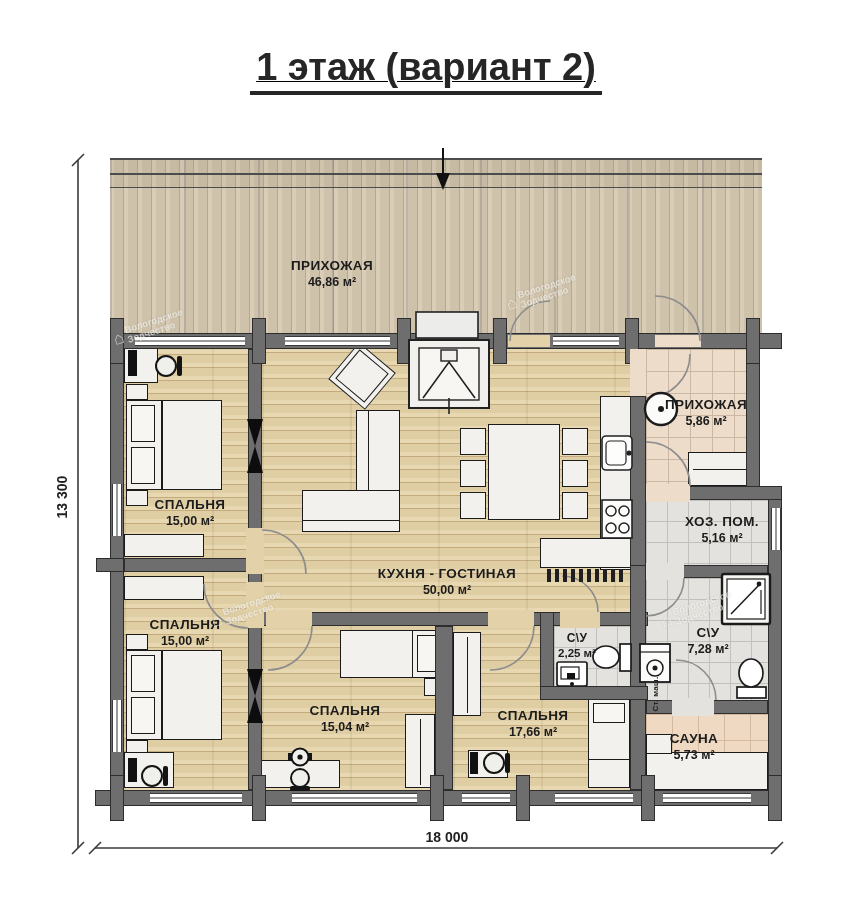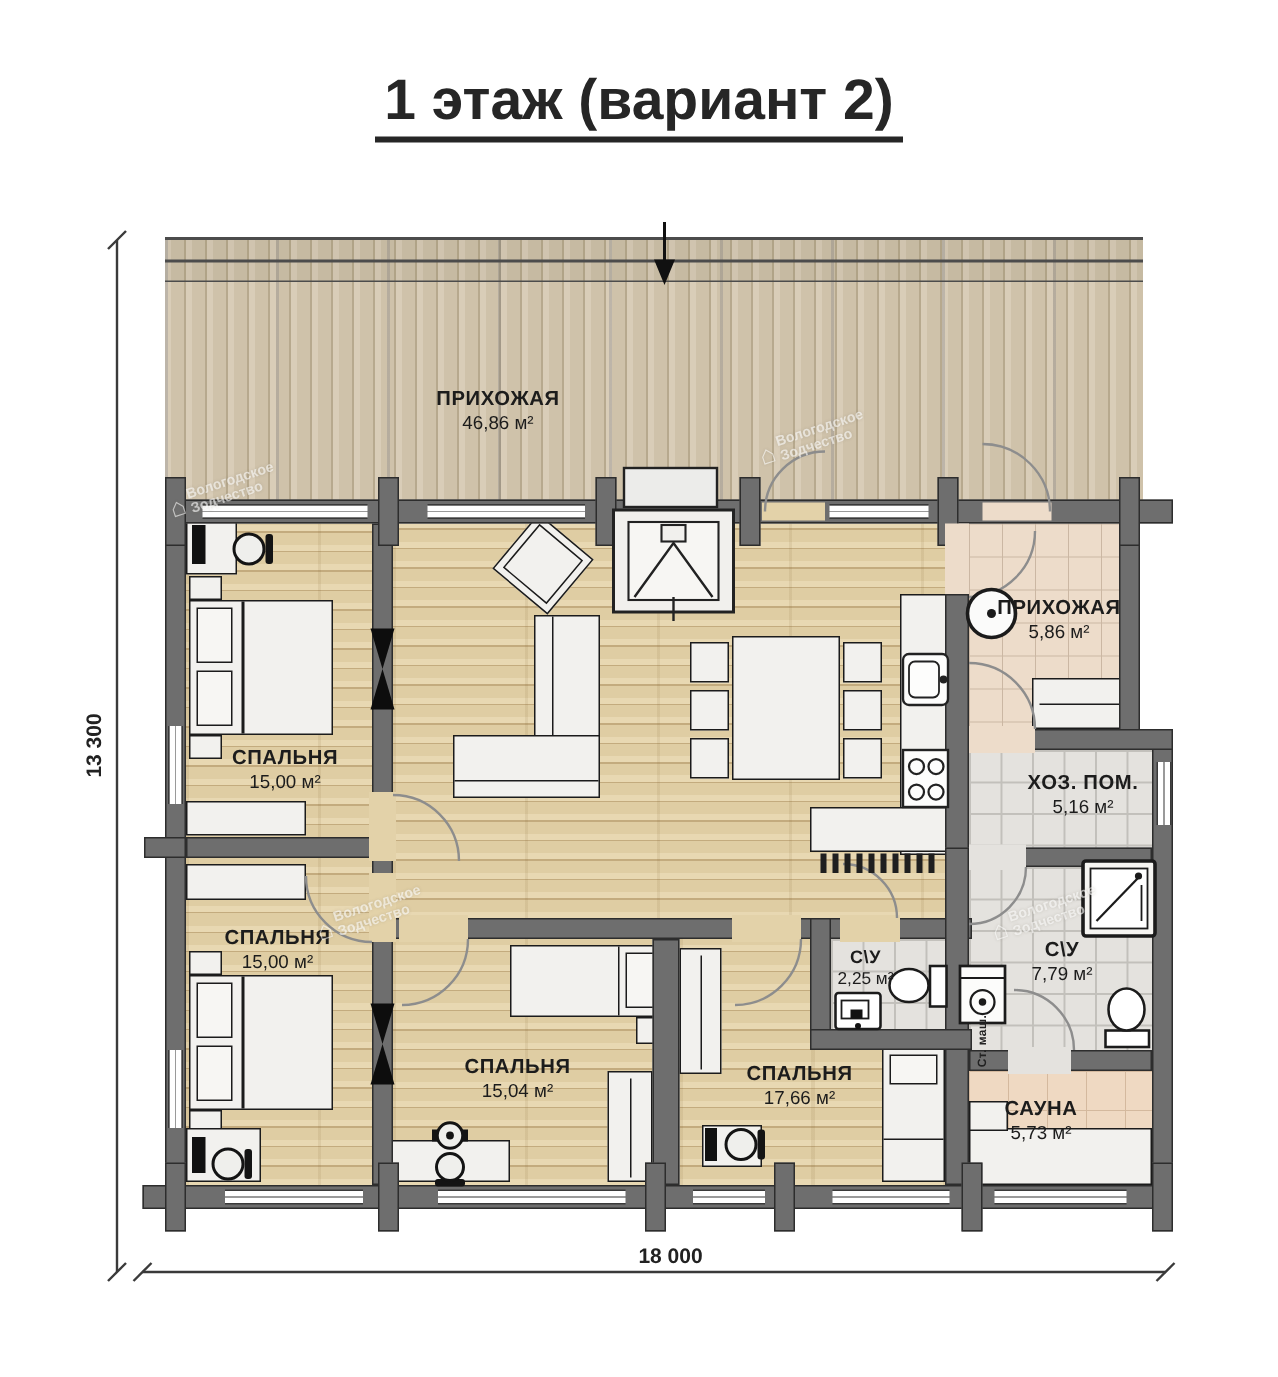--- a/index.html
+++ b/index.html
@@ -36,22 +36,22 @@
   .gappink{background:#eddcca;}
   .gapgray{background:#e4e2de;}
   
   .furn{background:#f2f1ee;border:1.6px solid #1b1b1b;}
   .inner{background:#f7f6f3;border:1.2px solid #1b1b1b;}
   .seatline{background:#1b1b1b;}
   
   .rl{position:absolute;transform:translateX(-50%);text-align:center;color:#1c1c1c;
       white-space:nowrap;line-height:1.25;z-index:40;}
   .rname{font-size:13.5px;font-weight:bold;letter-spacing:.4px;}
-  .rarea{font-size:12.5px;font-weight:normal;}
-  .title{position:absolute;left:0;top:46px;width:100%;text-align:center;z-index:50;}
+  .rarea{font-size:12.5px;font-weight:bold;}
+  .title{position:absolute;left:0;top:46px;width:100%;text-align:center;z-index:50;text-decoration:underline;}
   .title span{font-size:38px;font-weight:bold;color:#262626;
       border-bottom:4px solid #262626;padding:0 6px 3px 6px;}
   .dim{position:absolute;font-size:14px;font-weight:bold;color:#222;z-index:45;white-space:nowrap;}
   .washlbl{position:absolute;font-size:8px;font-weight:bold;color:#222;z-index:41;
       transform:translate(-50%,-50%) rotate(-90deg);white-space:nowrap;letter-spacing:.3px;}
   .wm{position:absolute;z-index:46;display:flex;align-items:center;gap:3px;
       transform:rotate(-18deg);color:rgba(255,255,255,0.6);
       text-shadow:0 0 2px rgba(120,110,90,0.25);pointer-events:none;}
   .wm .h{font-size:17px;line-height:1;}
   .wm .t{font-size:9.5px;font-weight:bold;line-height:1.1;}
@@ -327,35 +327,39 @@
     <div class="rarea">46,86 м²</div>
   </div>
   <div class="rl" style="left:190px;top:497px;">
     <div class="rname">СПАЛЬНЯ</div>
     <div class="rarea">15,00 м²</div>
   </div>
   <div class="rl" style="left:185px;top:617px;">
     <div class="rname">СПАЛЬНЯ</div>
     <div class="rarea">15,00 м²</div>
   </div>
+  <div class="rl" style="left:447px;top:566px;">
+    <div class="rname">КУХНЯ - ГОСТИНАЯ</div>
+    <div class="rarea">50,00 м²</div>
+  </div>
   <div class="rl" style="left:706px;top:397px;">
     <div class="rname">ПРИХОЖАЯ</div>
     <div class="rarea">5,86 м²</div>
   </div>
   <div class="rl" style="left:722px;top:514px;">
     <div class="rname">ХОЗ. ПОМ.</div>
     <div class="rarea">5,16 м²</div>
   </div>
   <div class="rl" style="left:577px;top:631px;">
     <div class="rname" style="font-size:12px;">С\У</div>
     <div class="rarea" style="font-size:11.5px;">2,25 м²</div>
   </div>
   <div class="rl" style="left:708px;top:625px;">
     <div class="rname">С\У</div>
-    <div class="rarea">7,79 м²</div>
+    <div class="rarea">7,28 м²</div>
   </div>
   <div class="rl" style="left:345px;top:703px;">
     <div class="rname">СПАЛЬНЯ</div>
     <div class="rarea">15,04 м²</div>
   </div>
   <div class="rl" style="left:533px;top:708px;">
     <div class="rname">СПАЛЬНЯ</div>
     <div class="rarea">17,66 м²</div>
   </div>
   <div class="rl" style="left:694px;top:731px;">

